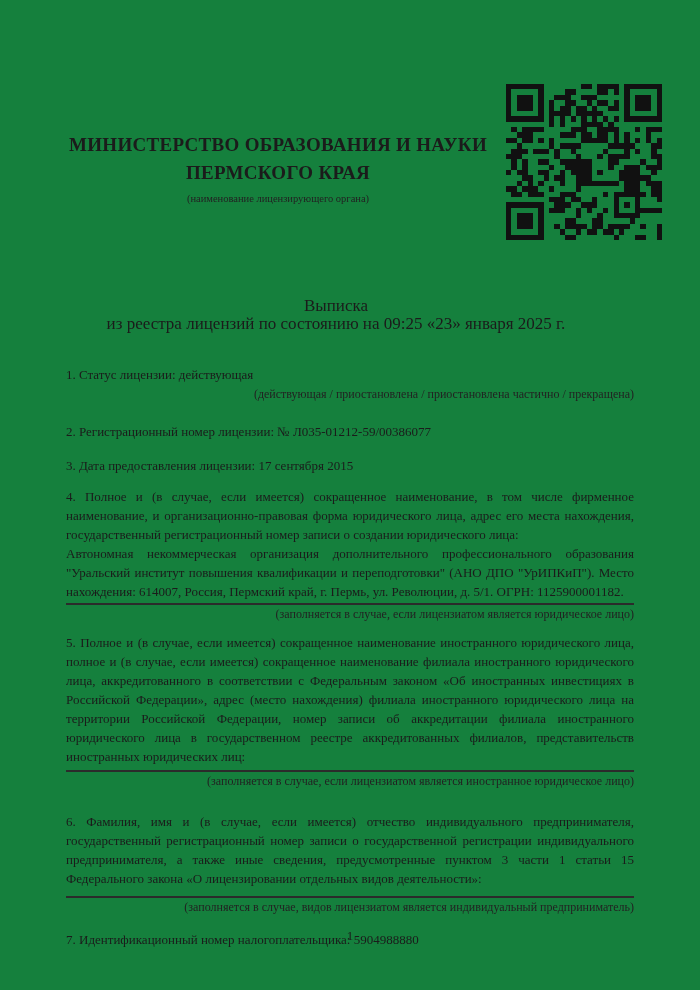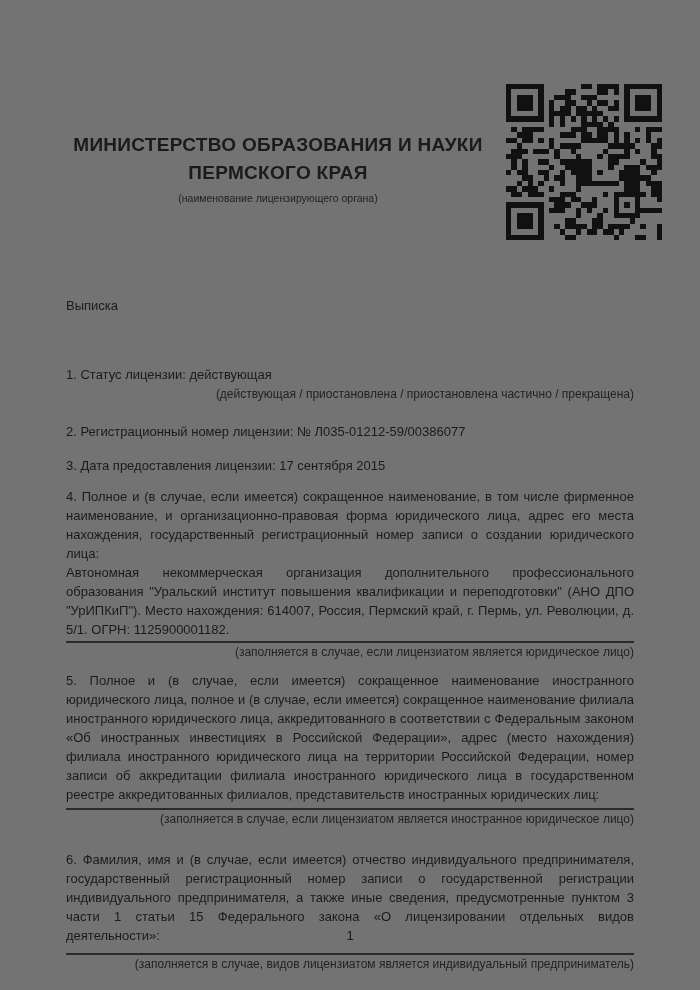--- a/index.html
+++ b/index.html
@@ -1,21 +1,21 @@
 <!DOCTYPE html>
 <html lang="ru"><head>
 <meta charset="utf-8">
 <style>
   html,body { margin:0; padding:0; background:#888; }
   .page {
     position:relative;
     width:700px; height:990px;
     margin:0 auto;
-    background:#737373;
-    font-family:Liberation Sans, sans-serif;
+    background:#15803d;
+    font-family:Liberation Serif, serif;
     color:#1b1b1b;
     overflow:hidden;
   }
   
   .ministry {
     position:absolute; top:131px; left:56px; width:444px;
     text-align:center;
   }
   .ministry .org-line {
     font-size:19px; font-weight:700; line-height:28px; letter-spacing:.3px;
@@ -23,21 +23,21 @@
   .ministry .org-caption {
     font-size:10.5px; line-height:13px; margin-top:5px; color:#222;
   }
   .qr {
     position:absolute; top:84px; left:506px; width:156px; height:156px;
   }
   .qr svg { display:block; width:156px; height:156px; }
   
   .doc-title {
     position:absolute; top:297px; left:66px; width:540px;
-    font-size:13px; line-height:18px;
+    text-align:center; font-size:17px; line-height:18px;
   }
   
   .content {
     position:absolute; top:365px; left:66px; width:568px;
     font-size:13px; line-height:19px;
   }
   .para { text-align:justify; text-align-last:left; }
   .caption {
     text-align:right; font-size:12px; line-height:13px;
     margin-top:3px; color:#222;
@@ -482,20 +482,21 @@
           <rect x="20" y="28" width="1" height="1"></rect>
           <rect x="24" y="28" width="1" height="1"></rect>
           <rect x="25" y="28" width="1" height="1"></rect>
           <rect x="28" y="28" width="1" height="1"></rect>
         </g>
       </svg>
   </div>
 
   <div class="doc-title">
     <div>Выписка</div>
+    <div>из реестра лицензий по состоянию на 09:25 «23» января 2025 г.</div>
   </div>
 
   <div class="content">
 
     <div class="para">1. Статус лицензии: действующая</div>
     <div class="caption mt-f1cap">(действующая / приостановлена / приостановлена частично / прекращена)</div>
 
     <div class="para mt-f2">2. Регистрационный номер лицензии: № Л035-01212-59/00386077</div>
 
     <div class="para mt-f3">3. Дата предоставления лицензии: 17 сентября 2015</div>

